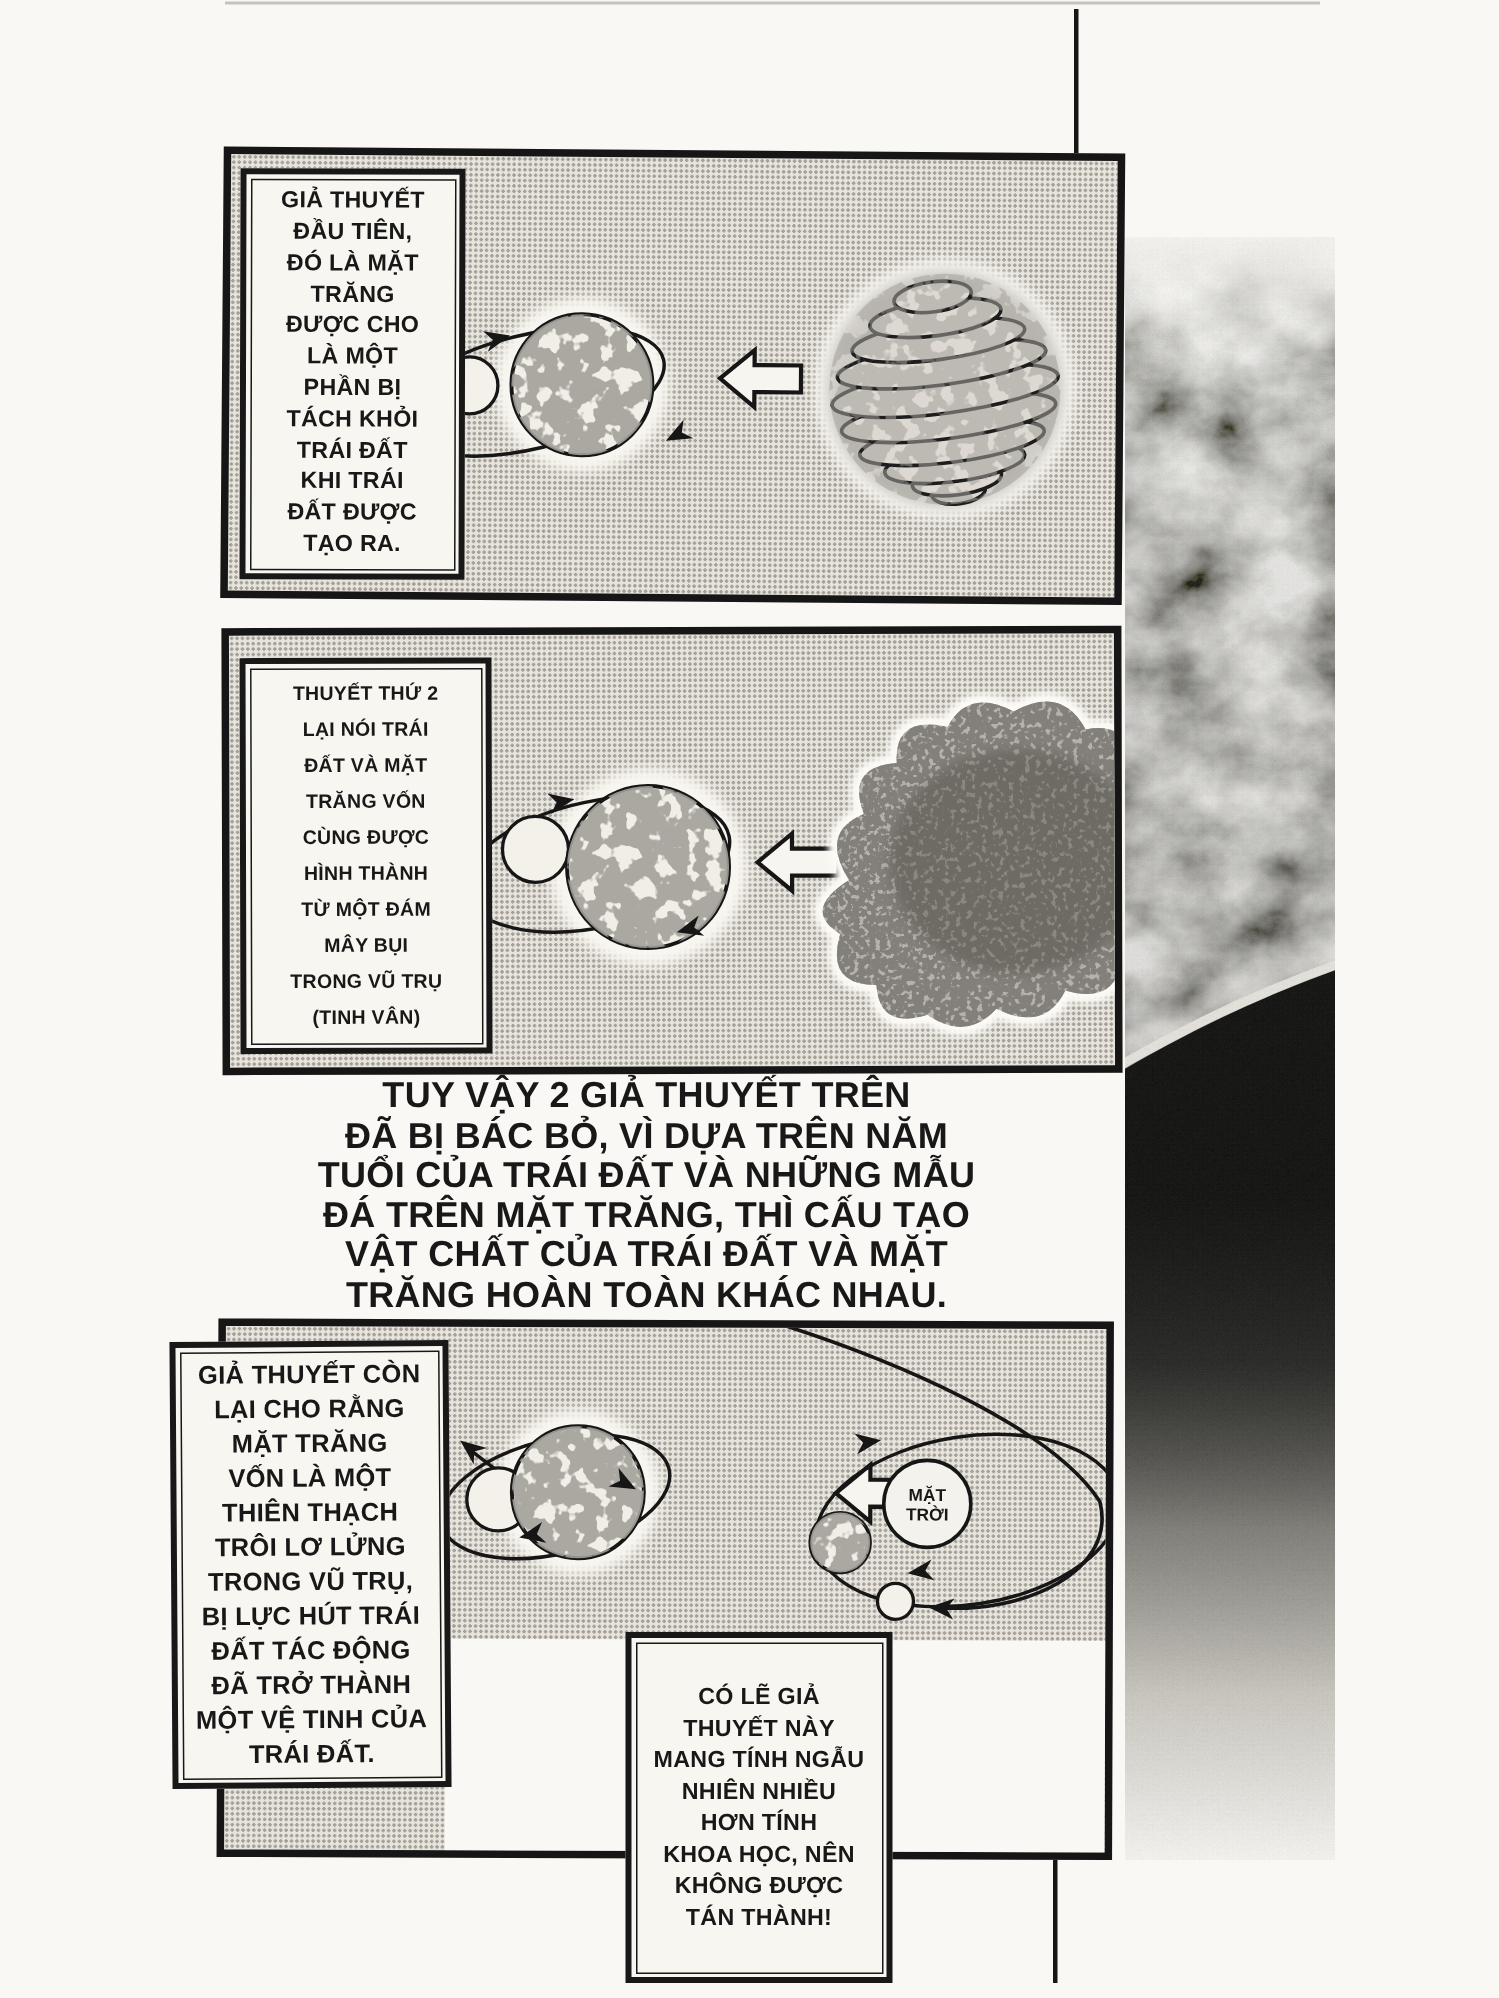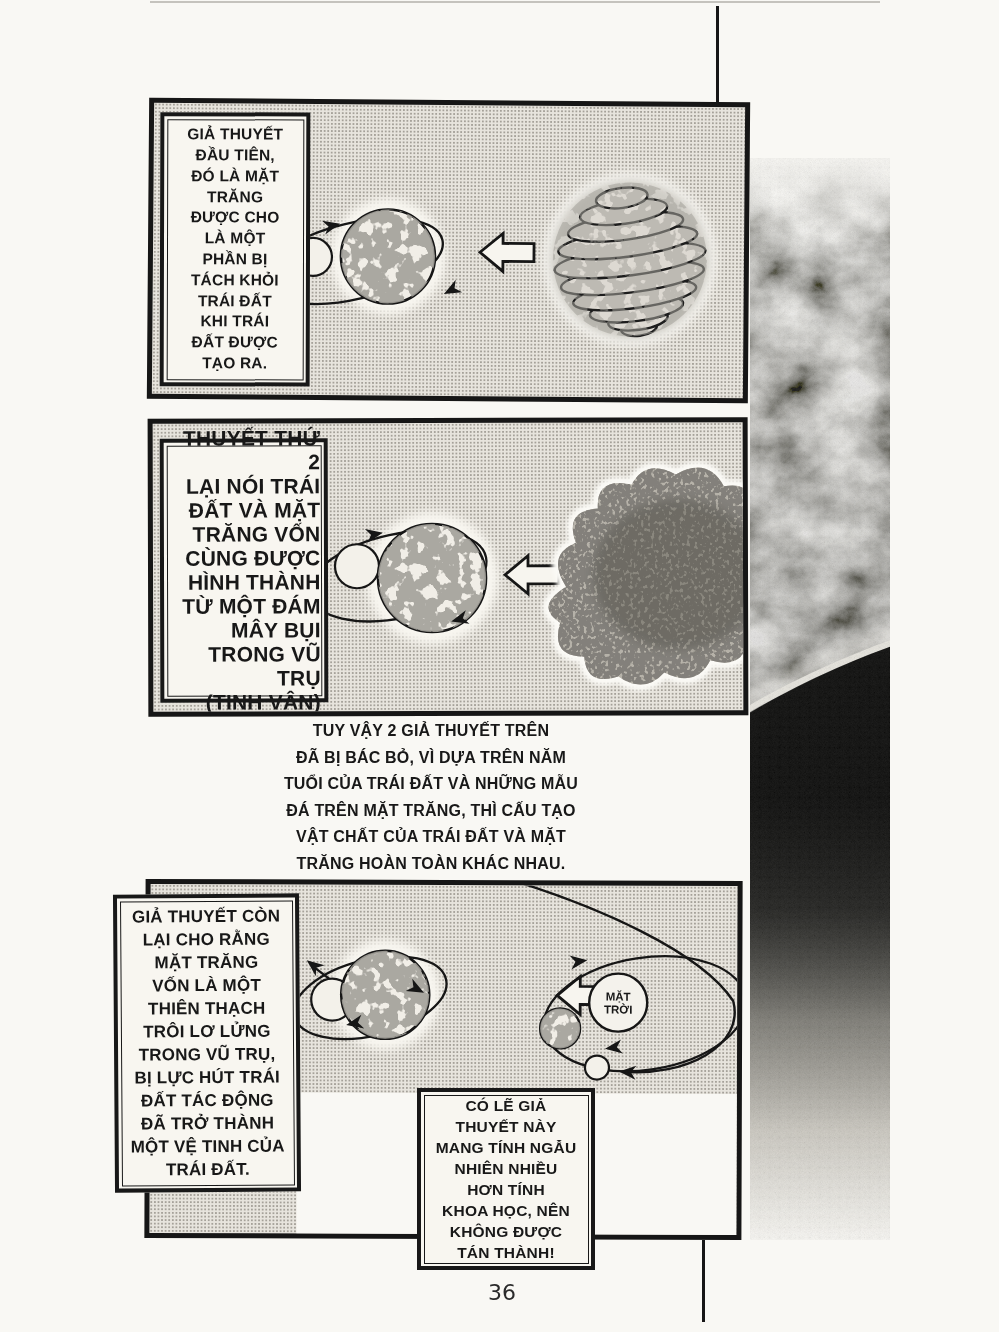--- a/index.html
+++ b/index.html
@@ -19,29 +19,29 @@
   .panel > svg { position:absolute; left:0; top:0; width:100%; height:100%; z-index:0; }
 
   .caption { position:absolute; background:#f8f6f0; border:4px solid #181818; z-index:3;
     display:flex; align-items:center; justify-content:center; }
   .caption .inner { border:1.6px solid #181818; width:calc(100% - 5px); height:calc(100% - 5px);
     display:flex; align-items:center; justify-content:center; text-align:center;
     font-weight:bold; letter-spacing:.2px; }
   #caption-1 { left:7px; top:9px; width:150px; height:274px; transform:rotate(-0.3deg); }
   #caption-1 .inner { font-size:15.5px; line-height:20.8px; }
   #caption-2 { left:7px; top:15px; width:168px; height:264px; }
-  #caption-2 .inner { font-size:21px; line-height:24px;text-align:right; }
+  #caption-2 .inner { font-size:13px; line-height:24px; }
   #caption-3 { position:absolute; left:114px; top:894px; width:186px; height:298px; z-index:4;
     transform:rotate(-0.4deg); }
   #caption-3 .inner { font-size:17px; line-height:23px; }
-  #note-box { position:absolute; left:417px; top:1088px; width:178px; height:182px; z-index:5; }
+  #note-box { position:absolute; left:417px; top:1088px; width:178px; height:234px; z-index:5; }
   #note-box .inner { font-size:15.5px; line-height:21px; }
 
   #narration { position:absolute; left:175px; top:718px; width:512px; height:158px; z-index:2;
-    text-align:center; font-weight:bold; font-size:16px; line-height:26.5px; letter-spacing:.2px; }
+    text-align:center; font-weight:bold; font-size:24px; line-height:26.5px; letter-spacing:.2px; }
 
   #moon-photo { position:absolute; left:750px; top:158px; width:140px; height:1082px; z-index:1; }
   #moon-photo svg { width:140px; height:1082px; display:block; }
 
   .vline { position:absolute; background:#161616; z-index:2; }
   #top-right-line { left:716px; top:6px; width:3px; height:96px; }
   #bottom-right-line { left:702px; top:1240px; width:3px; height:82px; }
   #top-edge-line { position:absolute; left:150px; top:1px; width:730px; height:2px;
      background:#9a978f; opacity:.55; z-index:1; }
 

